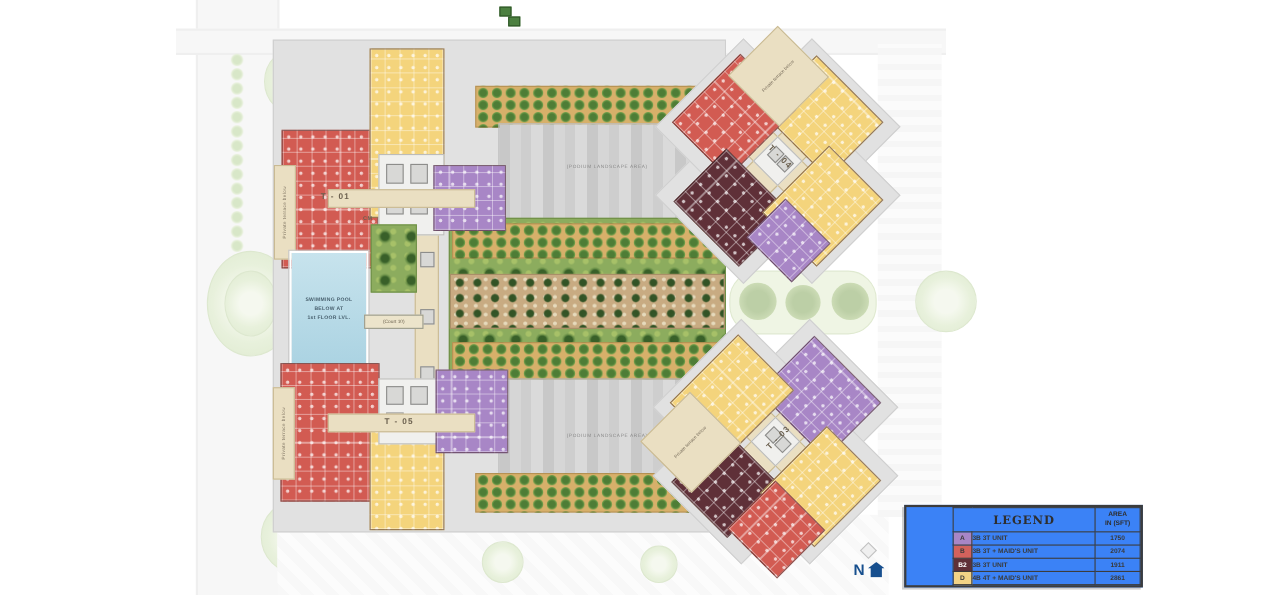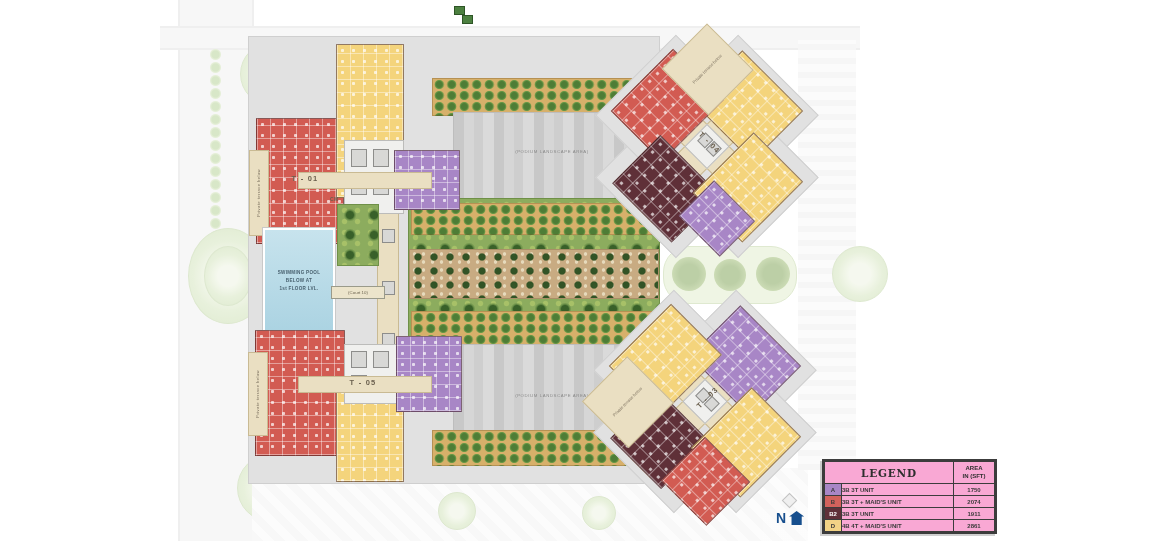--- a/index.html
+++ b/index.html
@@ -53,22 +53,22 @@
   .podLabel{font-size:4.3px;color:#8a8a8a;letter-spacing:.6px;white-space:nowrap;text-align:center;width:100%;}
   .poolText{font-size:4.6px;line-height:1.7;font-weight:600;color:#48606e;text-align:center;letter-spacing:.3px;}
   .terrV{display:flex;align-items:center;justify-content:center;}
   .terrV span{writing-mode:vertical-rl;transform:rotate(180deg);font-size:4.2px;color:#7d7260;
               letter-spacing:.4px;text-align:center;line-height:1.4;}
   .terrD{display:flex;align-items:center;justify-content:center;}
   .terrD span{font-size:4.2px;color:#7d7260;text-align:center;line-height:1.5;width:42px;}
   .courtBox{background:#ece4cb;border:1px solid #9a9a8a;display:flex;align-items:center;justify-content:center;
             font-size:4.4px;color:#6e6552;}
   
-  .legend{position:absolute;left:822px;top:459px;width:171px;background:#f9a8d4;border:2px solid #3c3c3c;
-          box-shadow:-2px 2px 0 rgba(120,120,120,.35);}
+  .legend{position:absolute;left:822px;top:459px;width:171px;background:#3b82f6;border:2px solid #3c3c3c;
+          box-shadow:-2px 2px 0 rgba(120,120,120,.35);padding-left:42px;}
   .legend table{border-collapse:collapse;width:100%;}
   .legend th,.legend td{border:1px solid #3c3c3c;padding:0;}
   .lgTitle{height:21px;font-family:"DejaVu Serif",serif;font-size:10.5px;font-weight:700;
            letter-spacing:.8px;color:#2e2e2e;text-align:center;}
   .lgArea{width:40px;font-size:6px;font-weight:700;color:#2e2e2e;text-align:center;line-height:1.3;}
   .legend tbody td{height:11px;font-size:6px;color:#3a3a3a;}
   .chip{width:16px;text-align:center;font-weight:700;font-size:6px;color:#2c2c2c;border:1px solid #3c3c3c;}
   .legend tbody tr:nth-child(3) .chip{color:#ffffff;}
   .desc{padding-left:3px;font-weight:600;}
   .areaVal{width:38px;text-align:center;font-weight:700;font-size:6.5px;}

